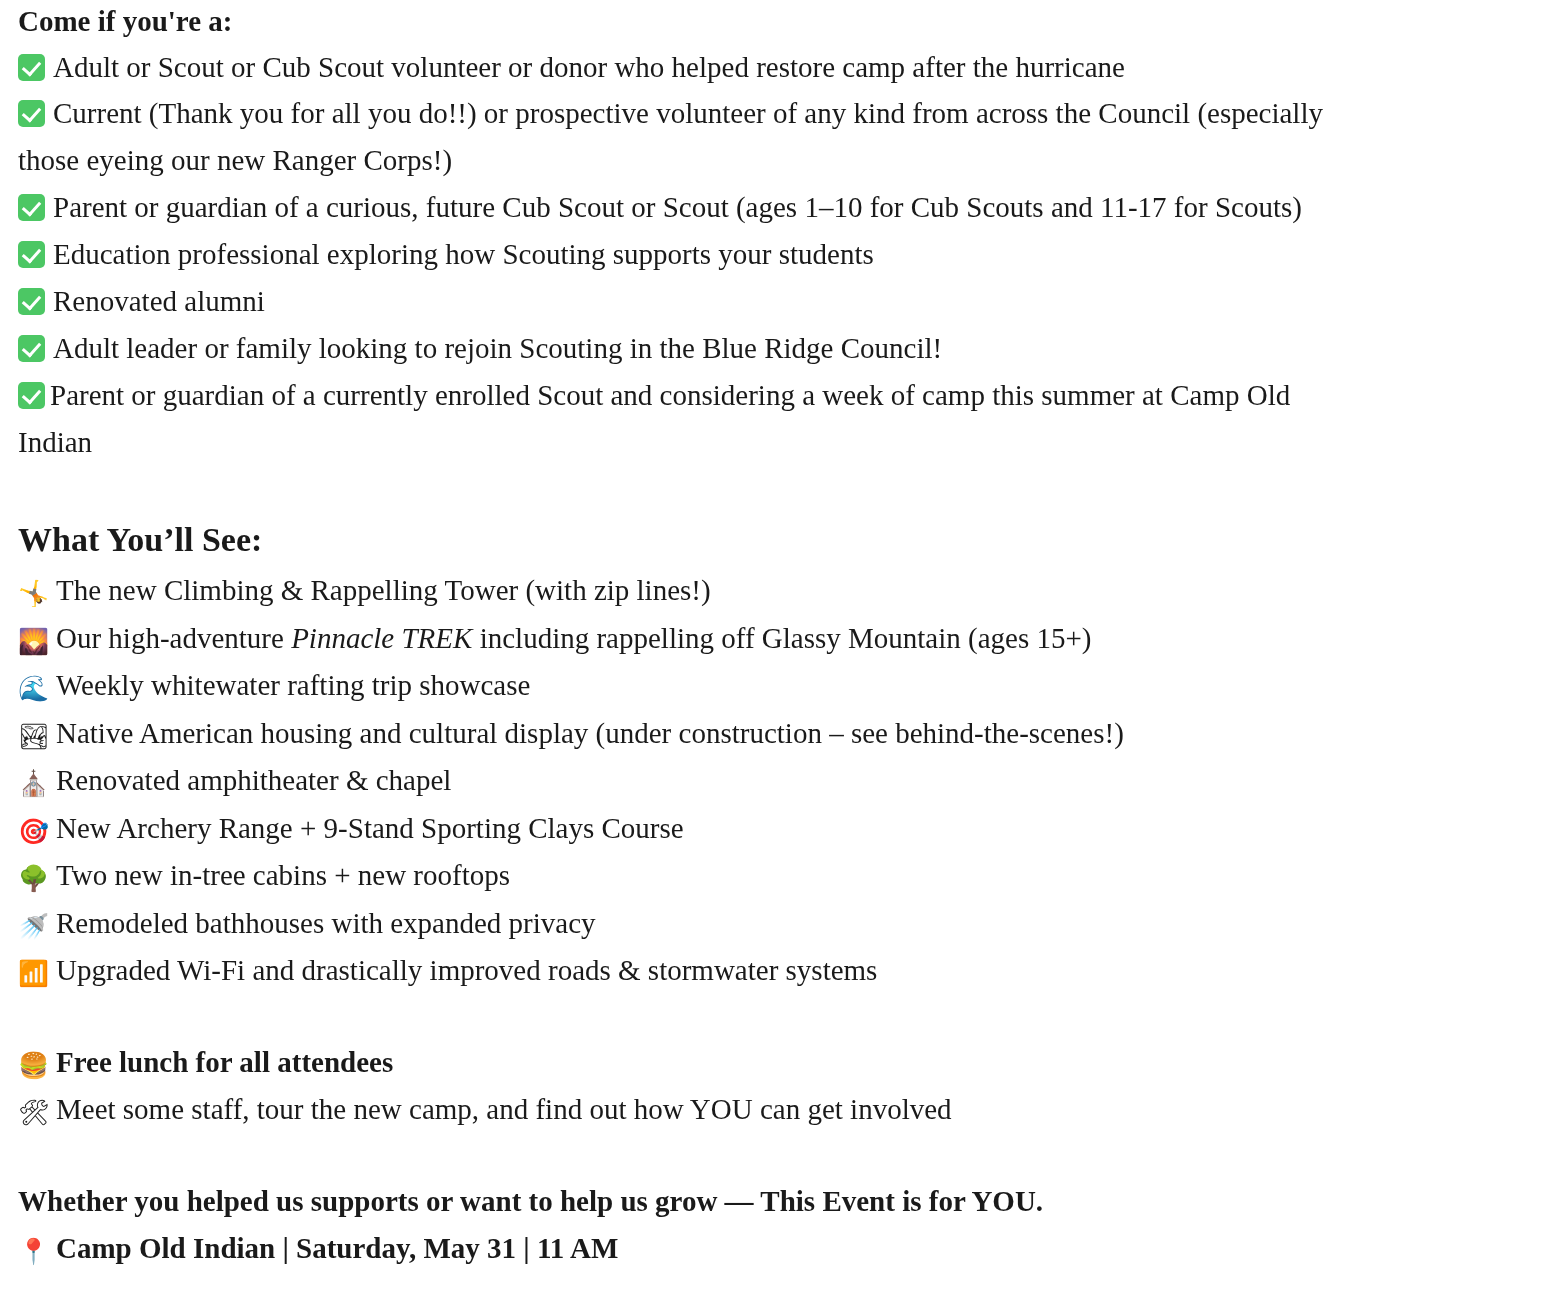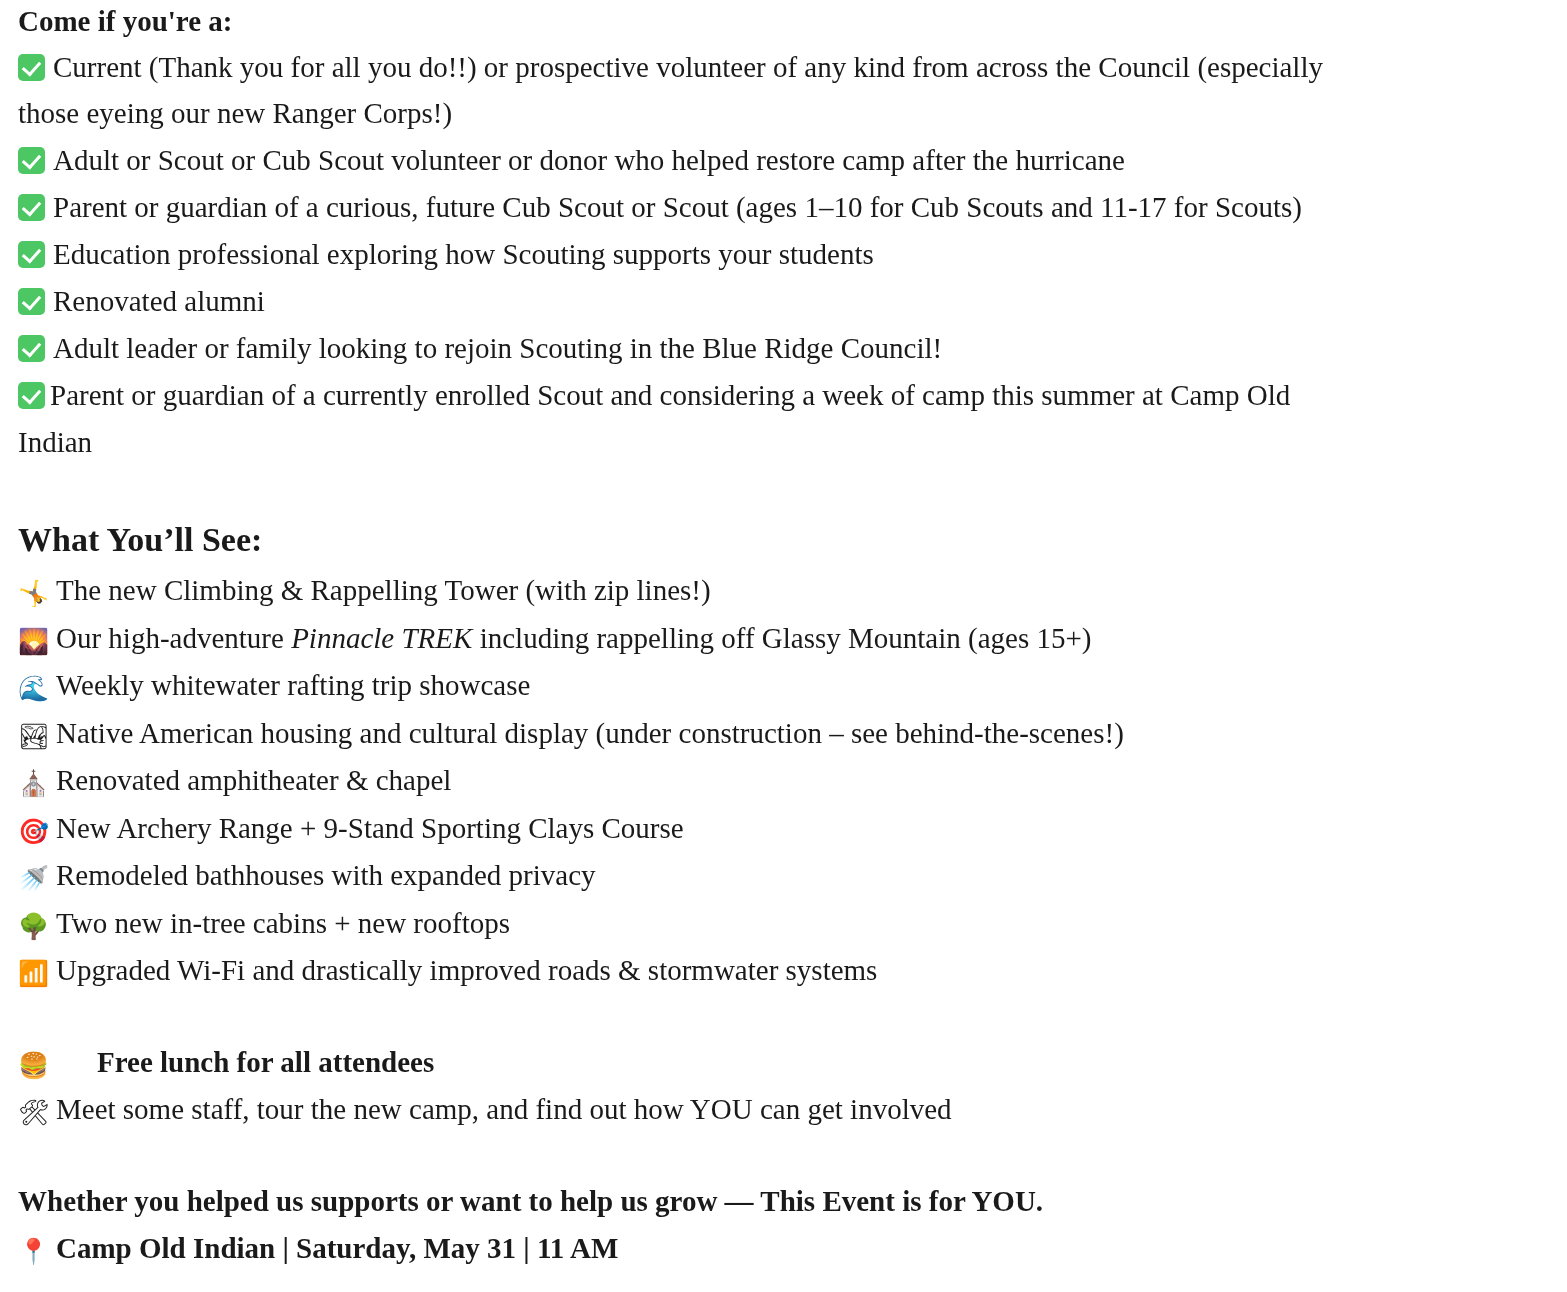--- a/index.html
+++ b/index.html
@@ -70,21 +70,20 @@
     height: 46px;
   }
   .spacer-sm {
     height: 44px;
   }
   em.ital {
     font-style: italic;
   }
   .bold {
     font-weight: bold;
-    margin-left: 41px;
   }
   .what-see-heading {
     font-weight: bold;
     font-size: 34px;
     margin: 0;
   }
   .closing-line {
     font-weight: bold;
     font-size: 29px;
     margin: 0;
@@ -92,24 +91,24 @@
 </style>
 </head>
 <body>
 
 <div class="page">
 
   <div class="section-heading">Come if you're a:</div>
 
   <div>
     <div class="bullet-line">
-      <span class="chk"></span><span>Current (Thank you for all you do!!) or prospective volunteer of any kind from across the Council (especially those eyeing our new Ranger Corps!)</span>
+      <span class="chk"></span><span>Adult or Scout or Cub Scout volunteer or donor who helped restore camp after the hurricane</span>
     </div>
     <div class="bullet-line">
-      <span class="chk"></span><span>Adult or Scout or Cub Scout volunteer or donor who helped restore camp after the hurricane</span>
+      <span class="chk"></span><span>Current (Thank you for all you do!!) or prospective volunteer of any kind from across the Council (especially those eyeing our new Ranger Corps!)</span>
     </div>
     <div class="bullet-line">
       <span class="chk"></span><span>Parent or guardian of a curious, future Cub Scout or Scout (ages 1–10 for Cub Scouts and 11-17 for Scouts)</span>
     </div>
     <div class="bullet-line">
       <span class="chk"></span><span>Education professional exploring how Scouting supports your students</span>
     </div>
     <div class="bullet-line">
       <span class="chk"></span><span>Renovated alumni</span>
     </div>
@@ -138,24 +137,24 @@
     <div class="bullet-line">
       <span class="ico">🏞</span><span>Native American housing and cultural display (under construction – see behind-the-scenes!)</span>
     </div>
     <div class="bullet-line">
       <span class="ico">⛪</span><span>Renovated amphitheater &amp; chapel</span>
     </div>
     <div class="bullet-line">
       <span class="ico">🎯</span><span>New Archery Range + 9-Stand Sporting Clays Course</span>
     </div>
     <div class="bullet-line">
-      <span class="ico">🚿</span><span>Remodeled bathhouses with expanded privacy</span>
+      <span class="ico">🌳</span><span>Two new in-tree cabins + new rooftops</span>
     </div>
     <div class="bullet-line">
-      <span class="ico">🌳</span><span>Two new in-tree cabins + new rooftops</span>
+      <span class="ico">🚿</span><span>Remodeled bathhouses with expanded privacy</span>
     </div>
     <div class="bullet-line">
       <span class="ico">📶</span><span>Upgraded Wi-Fi and drastically improved roads &amp; stormwater systems</span>
     </div>
   </div>
 
   <div class="spacer-sm"></div>
 
   <div>
     <div class="bullet-line">

